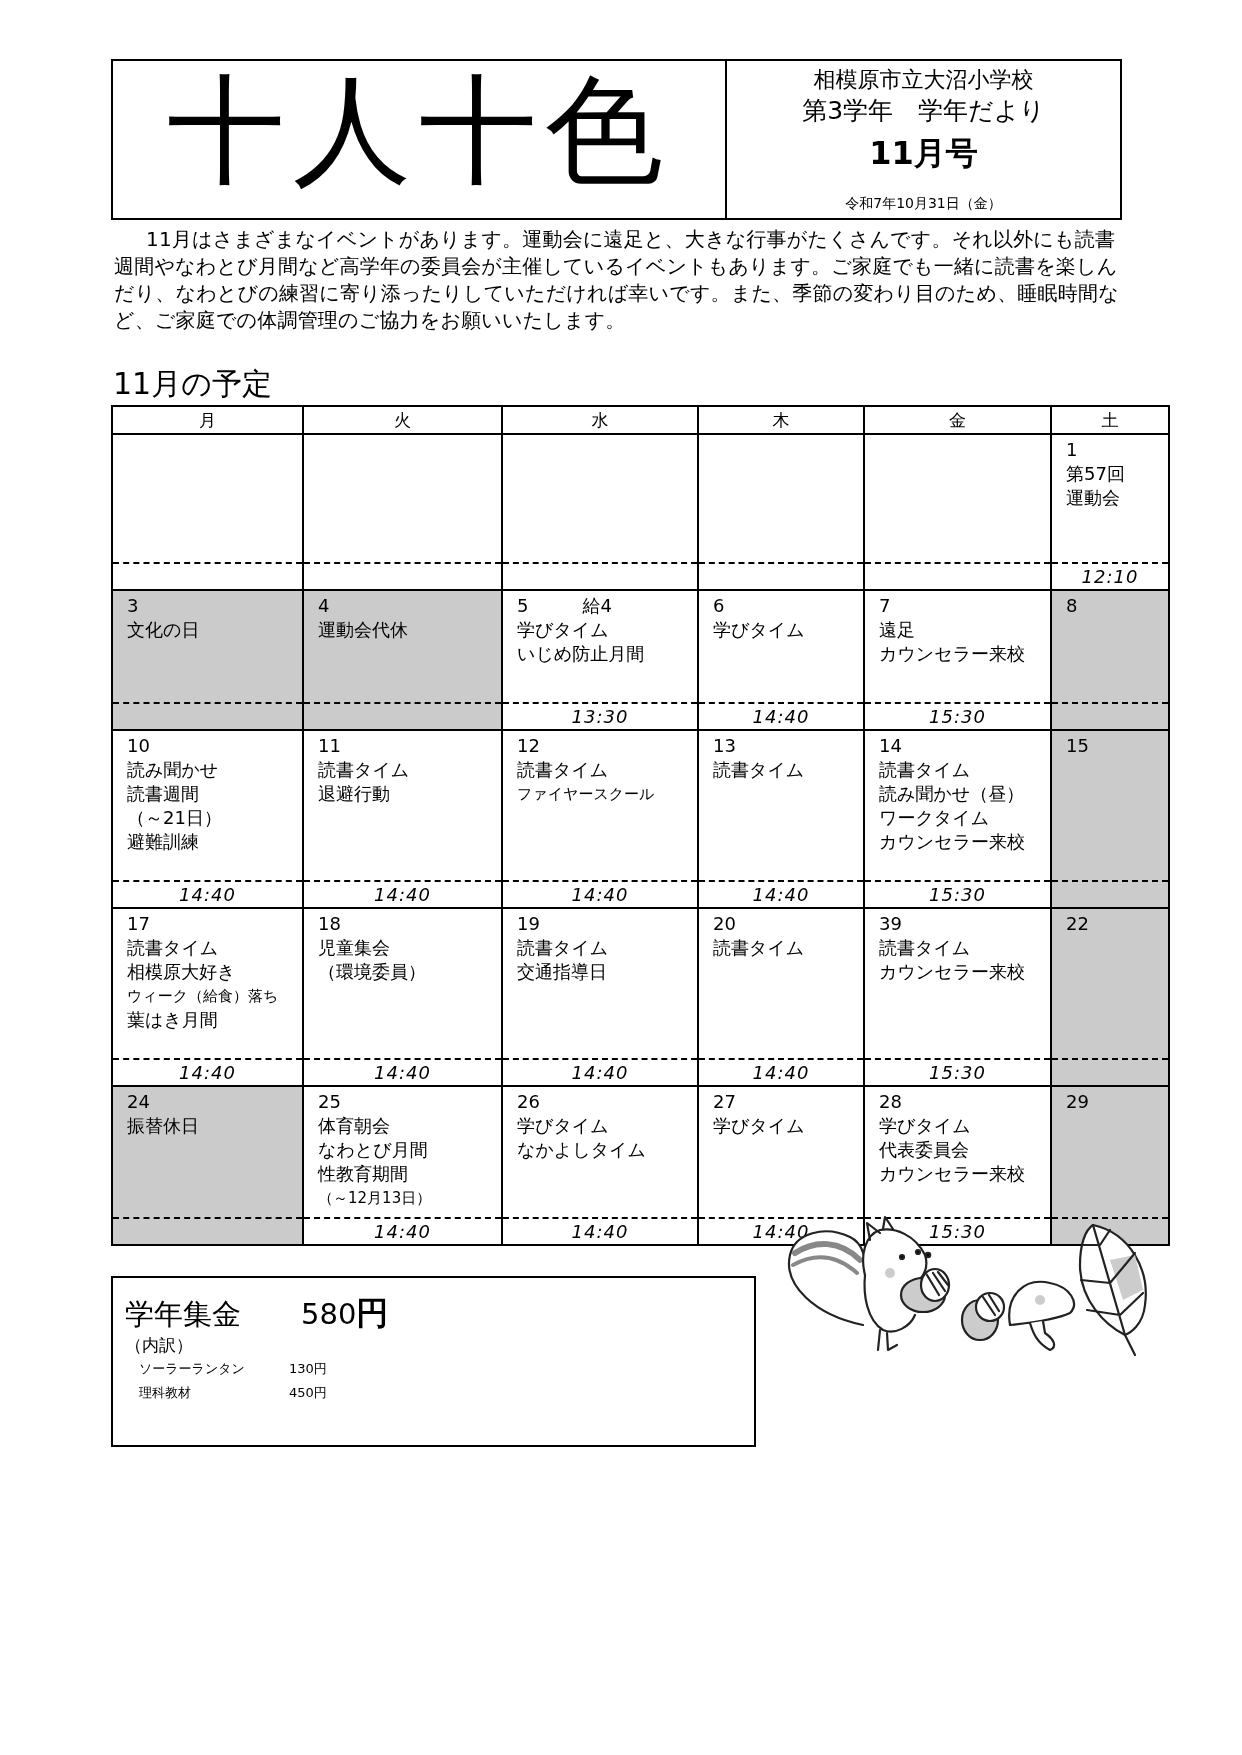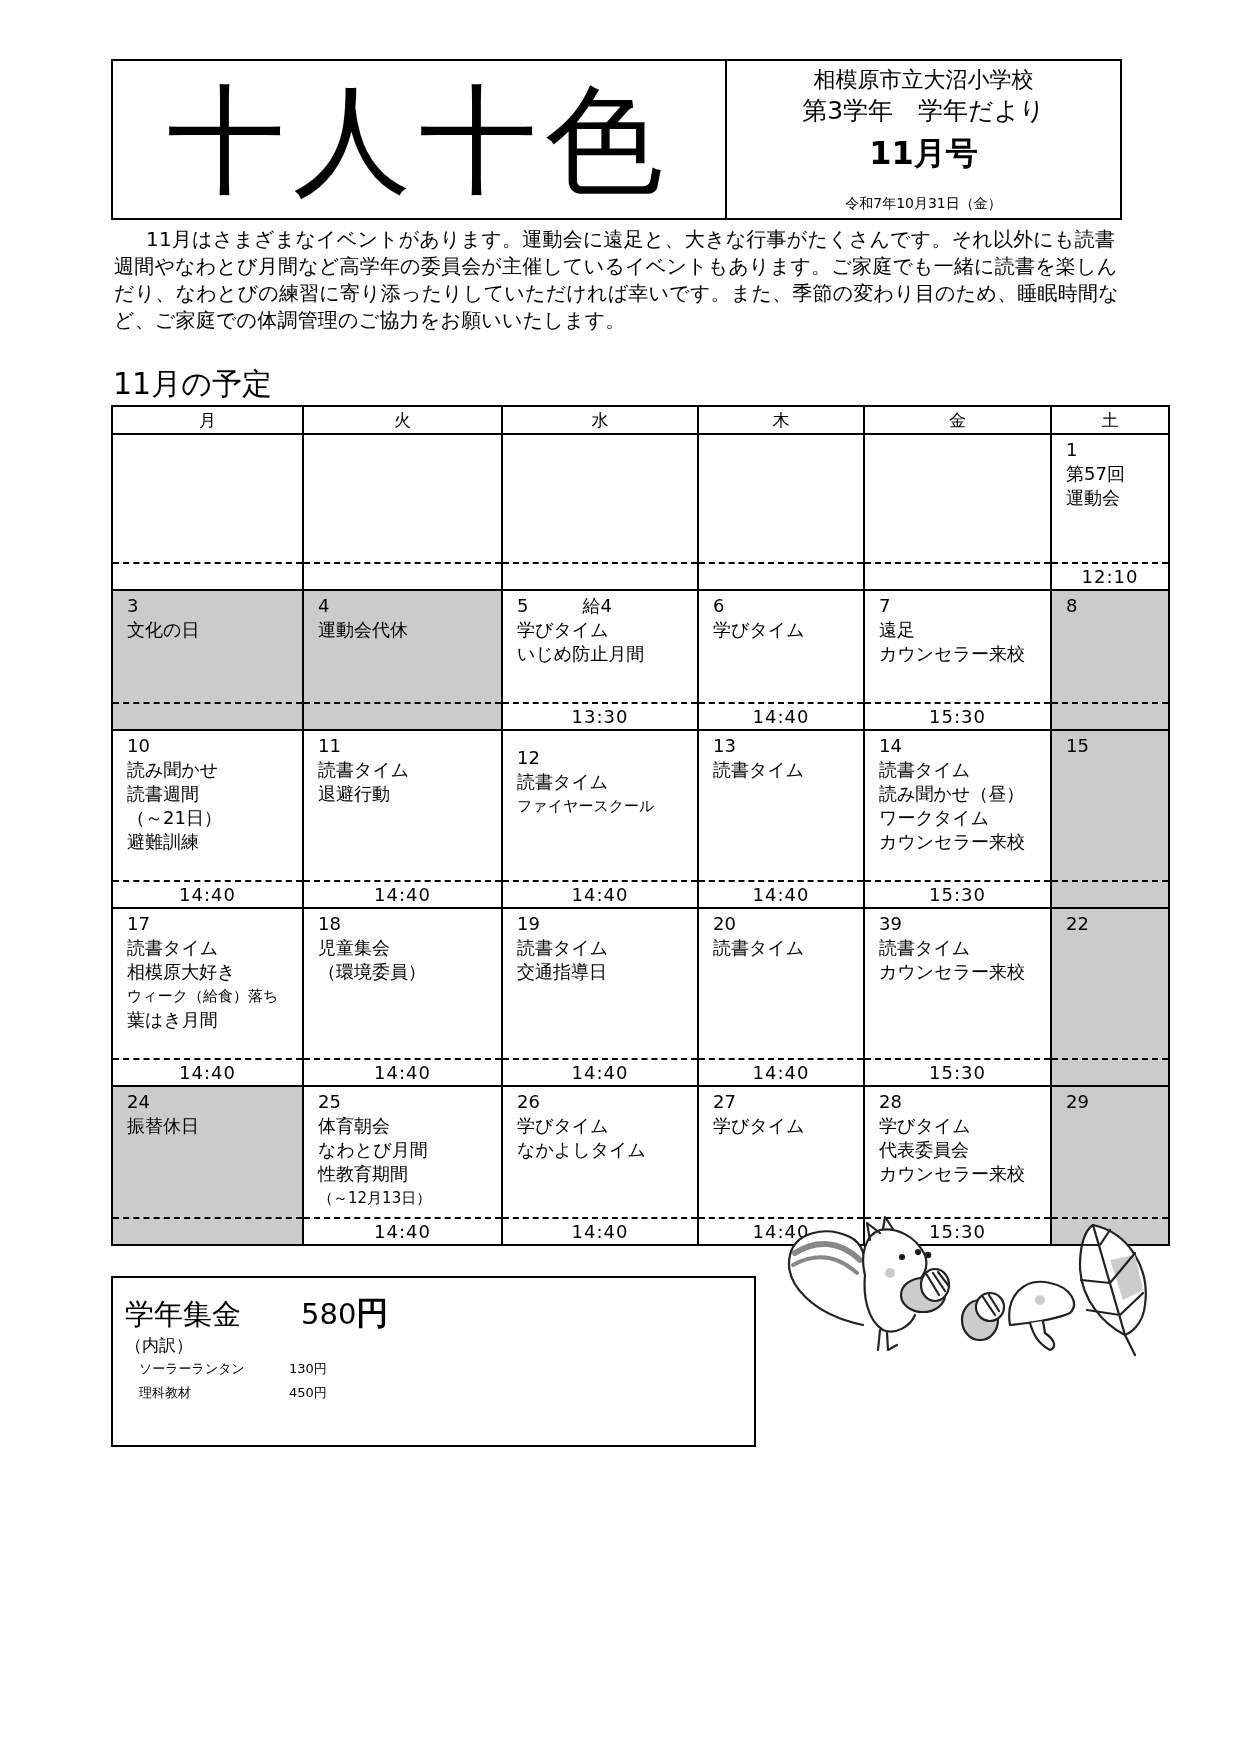--- a/index.html
+++ b/index.html
@@ -1,34 +1,34 @@
 <!DOCTYPE html>
 <html><head>
 <meta charset="utf-8">
 <style>
   html, body { margin: 0; padding: 0; background: #ffffff; }
   body { width: 1242px; height: 1755px; position: relative; font-family: "DejaVu Sans", "Liberation Sans", sans-serif; color: #000; overflow: hidden; }
   .header-box { position: absolute; left: 111px; top: 59px; width: 1011px; height: 161px; border: 2px solid #000; box-sizing: border-box; display: flex; }
   .header-left { width: 612px; border-right: 2px solid #000; display: flex; align-items: center; justify-content: center; }
-  .big-title { font-size: 118px; font-weight: 400; letter-spacing: 8px; line-height: 1; font-family: Liberation Sans, sans-serif; }
+  .big-title { font-size: 118px; font-weight: 400; letter-spacing: 8px; line-height: 1; font-family: Liberation Mono, monospace; }
   .header-right { flex: 1; display: flex; flex-direction: column; align-items: center; }
   .school { font-size: 22px; margin-top: 4px; line-height: 30px; }
   .grade { font-size: 25px; line-height: 32px; }
   .issue { font-size: 32px; font-weight: bold; margin-top: 6px; line-height: 40px; }
   .date { font-size: 14px; margin-top: auto; margin-bottom: 2px; line-height: 26px; }
   .intro { position: absolute; left: 114px; top: 226px; width: 1010px; font-size: 20px; line-height: 27px; text-indent: 1.6em; letter-spacing: 0.2px; }
   .sched-title { position: absolute; left: 113px; top: 364px; font-size: 30px; line-height: 40px; }
   table.cal { position: absolute; left: 111px; top: 405px; border-collapse: collapse; table-layout: fixed; width: 1057px; }
   table.cal th, table.cal td { border: 2px solid #000; padding: 0; vertical-align: top; font-weight: normal; }
   table.cal th { height: 26px; font-size: 17px; text-align: center; line-height: 26px; }
   .cell { position: relative; display: flex; flex-direction: column; height: 100%; }
   .cell-top { padding: 3px 0 0 14px; font-size: 18px; line-height: 24px; flex: 1; }
   .cell-top .small { font-size: 15px; }
   .cell-top .num { display: block; }
-  .cell-time { border-top: 2px dashed #000; height: 25px; line-height: 25px; text-align: center; font-size: 18px; letter-spacing: 1px; }
+  .cell-time { border-top: 2px dashed #000; height: 25px; line-height: 25px; text-align: center; font-size: 18px; letter-spacing: 1px; font-style: italic; }
   td.gray { background: #cbcbcb; }
   .row1 td { height: 154px; }
   .row2 td { height: 138px; }
   .row3 td { height: 176px; }
   .row4 td { height: 176px; }
   .row5 td { height: 157px; }
   .money-box { position: absolute; left: 111px; top: 1276px; width: 645px; height: 171px; border: 2px solid #000; box-sizing: border-box; padding: 16px 12px; }
   .money-title { font-size: 29px; line-height: 38px; }
   .money-title .amt { margin-left: 60px; }
   .money-title .yen { font-weight: bold; font-size: 32px; }
@@ -204,21 +204,21 @@
               <span class="num" style="white-space: pre;">11</span>
               <div>読書タイム</div>
               <div>退避行動</div>
             </div>
             <div class="cell-time">14:40</div>
           </div>
         </td>
         <td>
           <div class="cell">
             <div class="cell-top">
-              <span class="num" style="white-space: pre; margin-top: 12px;">12</span>
+              <span class="num" style="white-space: pre;">12</span>
               <div>読書タイム</div>
               <div class="small">ファイヤースクール</div>
             </div>
             <div class="cell-time">14:40</div>
           </div>
         </td>
         <td>
           <div class="cell">
             <div class="cell-top">
               <span class="num" style="white-space: pre;">13</span>

